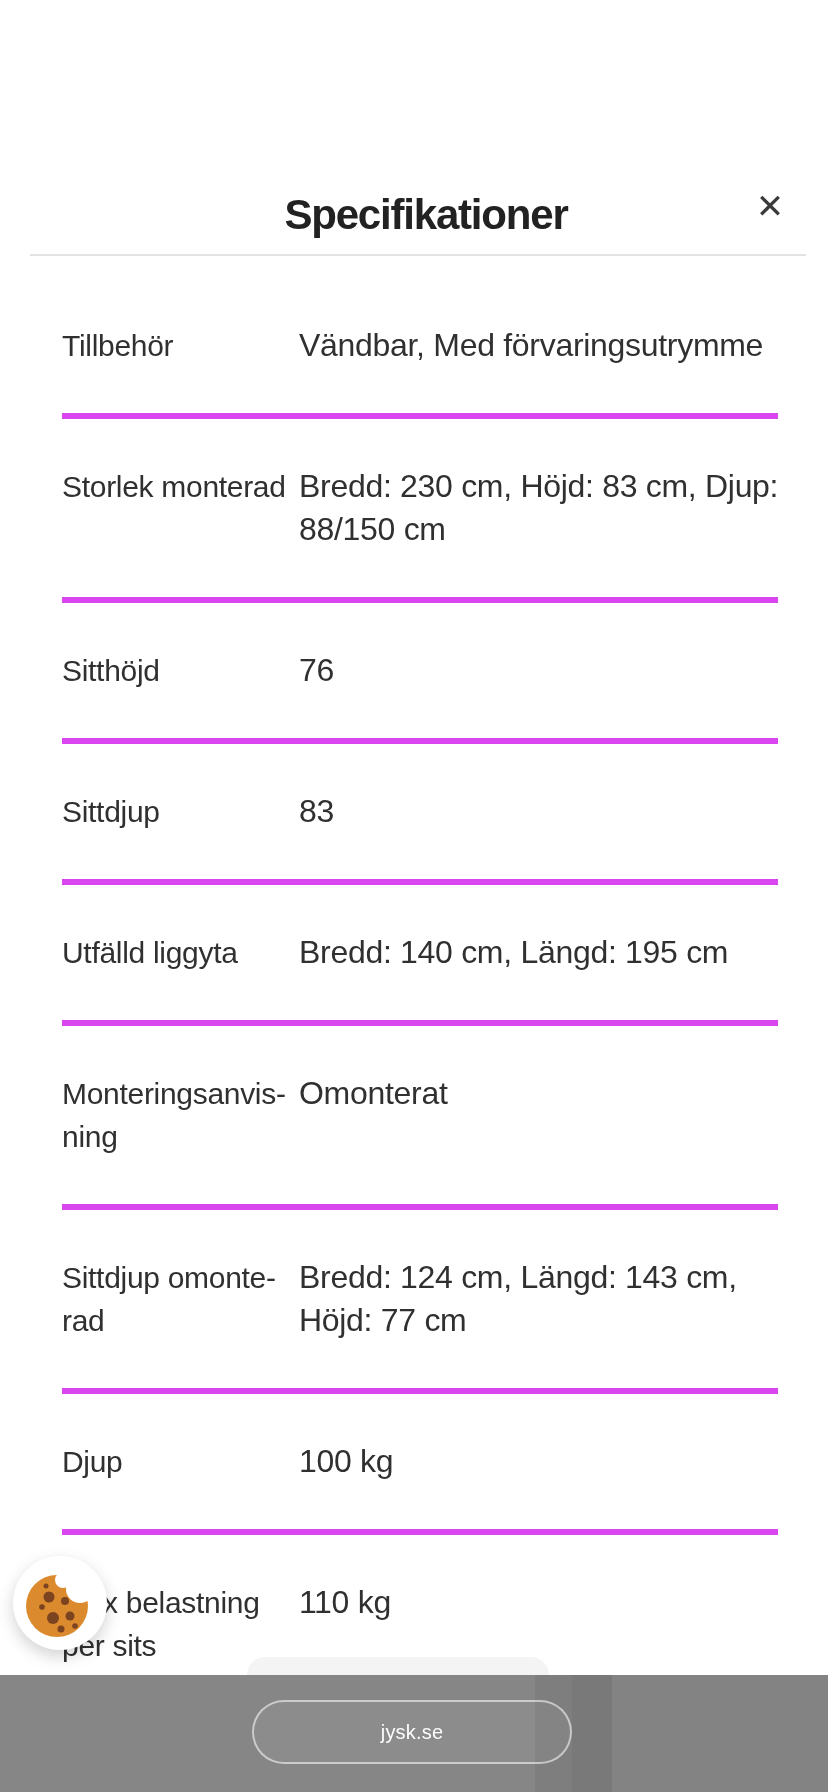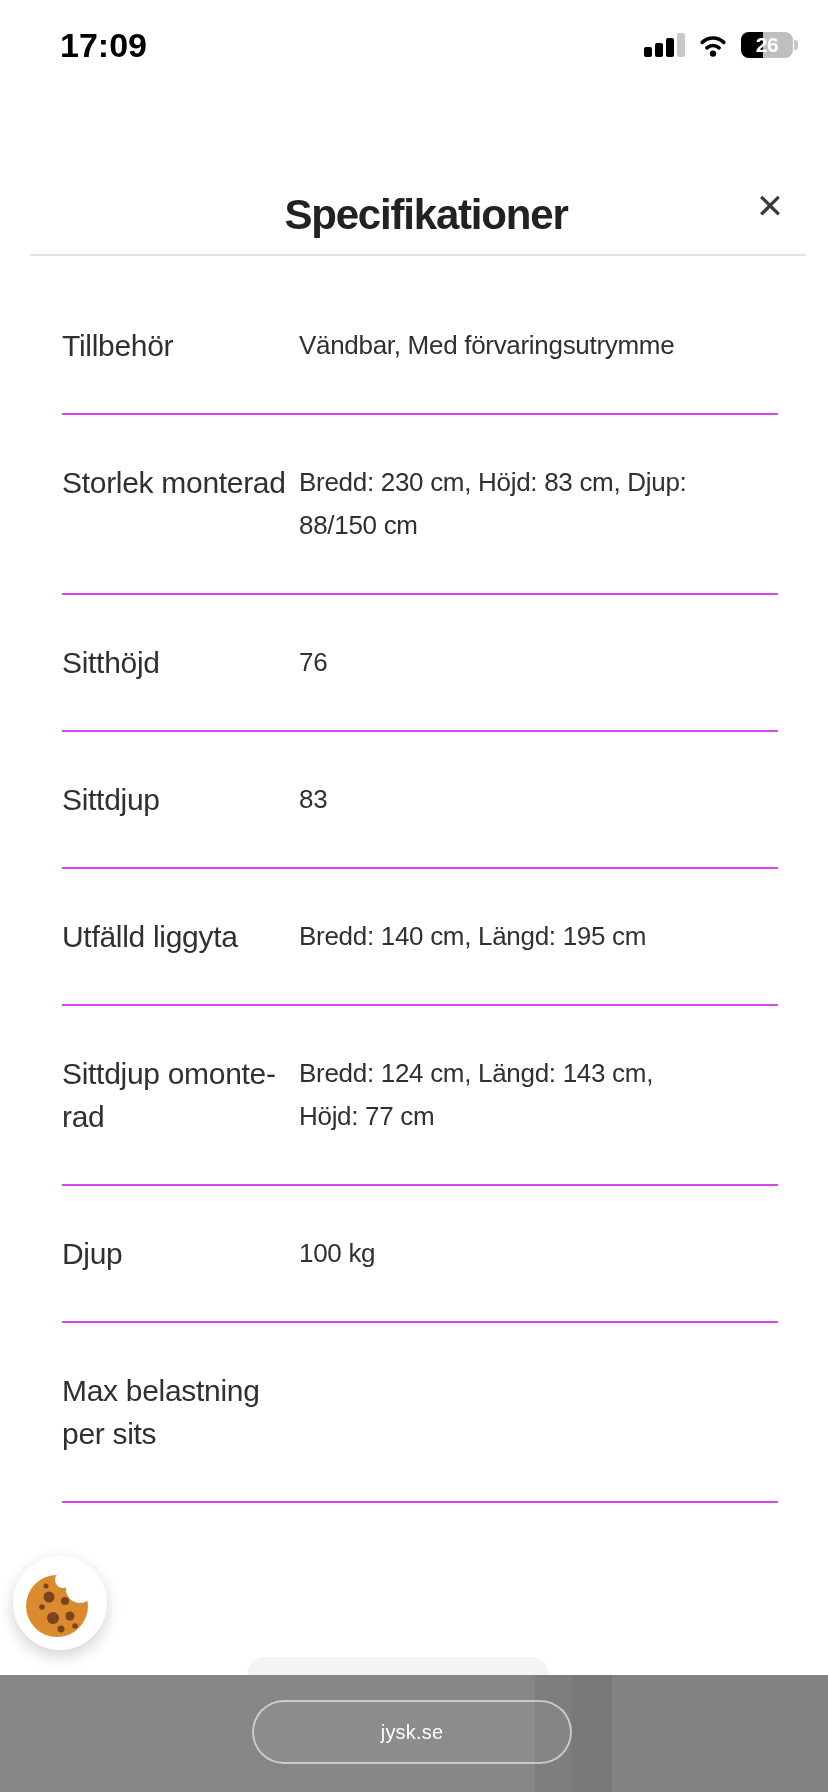--- a/index.html
+++ b/index.html
@@ -24,66 +24,43 @@
     font-size:21px;line-height:26px;font-weight:700;color:#fff;letter-spacing:-0.5px;}
   .battery-cap{width:4px;height:10px;margin-left:1px;border-radius:0 3px 3px 0;background:#c6c6c8;}
   
   .modal-title{position:absolute;top:178px;left:0;width:100%;margin:12px;text-align:center;
     font-size:42px;line-height:50px;font-weight:700;letter-spacing:-1.2px;color:#222;}
   .close-btn{position:absolute;top:182px;right:34px;width:48px;height:48px;padding:0;border:none;background:none;
     font-size:34px;line-height:44px;color:#3a3a3a;cursor:pointer;font-family:inherit;}
   .title-divider{position:absolute;top:254px;left:30px;right:22px;height:2px;background:#e3e3e3;}
   
   .specs{position:absolute;top:256px;left:62px;right:50px;z-index:1;}
-  .spec-row{display:flex;align-items:flex-start;padding:46px 0;border-bottom:2px solid #d946ef;}
+  .spec-row{display:flex;align-items:flex-start;padding:46px 0;border-bottom:6px solid #d946ef;}
   .spec-row:first-child{margin-top:22px;}
   .spec-label{flex:none;width:237px;font-size:30px;line-height:43px;letter-spacing:-0.3px;white-space:pre;color:#303030;}
-  .spec-value{flex:1;min-width:0;font-size:26px;line-height:43px;letter-spacing:-0.3px;white-space:pre;color:#303030;}
+  .spec-value{flex:1;min-width:0;font-size:32px;line-height:43px;letter-spacing:-0.3px;white-space:pre;color:#303030;}
   
   .behind-shape{position:absolute;left:247px;top:1657px;width:302px;height:20px;z-index:2;
     background:#f4f4f4;border-radius:18px 18px 0 0;}
   
   .cookie-fab{position:absolute;left:13px;top:1556px;width:94px;height:94px;border-radius:50%;z-index:4;
     background:#fff;box-shadow:0 6px 16px rgba(0,0,0,0.18);display:flex;align-items:center;justify-content:center;cursor:pointer;}
   
   .browser-bar{position:absolute;left:0;right:0;top:1675px;bottom:0;z-index:3;
     background:linear-gradient(90deg,#868686 0,#868686 535px,#7e7e7e 535px,#7e7e7e 572px,#797979 572px,#797979 612px,#838383 612px,#838383 100%);}
   .url-pill{position:absolute;left:252px;top:25px;width:320px;height:64px;box-sizing:border-box;
     border:2px solid rgba(255,255,255,0.55);border-radius:33px;background:rgba(255,255,255,0.05);
     display:flex;align-items:center;justify-content:center;cursor:pointer;}
   .url-pill span{font-size:20px;color:#fdfdfd;letter-spacing:0.2px;}
 </style>
 </head>
 <body>
 
 <div class="phone">
 
-  <header class="status-bar">
-    <span class="status-time">17:09</span>
-    <div class="status-icons">
-      <div class="signal">
-          <i></i>
-          <i></i>
-          <i></i>
-          <i></i>
-        </div>
-      <svg width="34" height="25" viewBox="0 0 34 25">
-        <path d="M6.2 9.4 a15.5 15.5 0 0 1 21.6 0" stroke="#000" stroke-width="3.6" fill="none" stroke-linecap="round"></path>
-        <path d="M10.9 14.8 a9.3 9.3 0 0 1 12.2 0" stroke="#000" stroke-width="3.6" fill="none" stroke-linecap="round"></path>
-        <circle cx="17" cy="20.6" r="3.2" fill="#000"></circle>
-      </svg>
-      <div class="battery">
-        <div class="battery-body">
-          <div class="battery-fill"></div>
-          <span class="battery-label">26</span>
-        </div>
-        <div class="battery-cap"></div>
-      </div>
-    </div>
-  </header>
 
   <h1 class="modal-title">Specifikationer</h1>
   <button class="close-btn">✕</button>
   <div class="title-divider"></div>
 
   <main class="specs" id="specs">
     <div class="spec-row">
       <div class="spec-label">Tillbehör</div>
       <div class="spec-value">Vändbar, Med förvaringsutrymme</div>
     </div>
@@ -102,36 +79,42 @@
     <div class="spec-row">
       <div class="spec-label">Sittdjup</div>
       <div class="spec-value">83</div>
     </div>
 
     <div class="spec-row">
       <div class="spec-label">Utfälld liggyta</div>
       <div class="spec-value">Bredd: 140 cm, Längd: 195 cm</div>
     </div>
 
+    <div class="spec-row">
+      <div class="spec-label">Monteringsanvis-
+ning</div>
+      <div class="spec-value">Omonterat</div>
+    </div>
 
     <div class="spec-row">
       <div class="spec-label">Sittdjup omonte-
 rad</div>
       <div class="spec-value">Bredd: 124 cm, Längd: 143 cm,
 Höjd: 77 cm</div>
     </div>
 
     <div class="spec-row">
       <div class="spec-label">Djup</div>
       <div class="spec-value">100 kg</div>
     </div>
 
     <div class="spec-row">
       <div class="spec-label">Max belastning
 per sits</div>
+      <div class="spec-value">110 kg</div>
     </div>
   </main>
 
   <div class="behind-shape"></div>
 
   <div class="cookie-fab">
     <svg width="94" height="94" viewBox="0 0 94 94">
       <circle cx="47" cy="47" r="46" fill="#ffffff"></circle>
       <circle cx="44" cy="50" r="31" fill="#db8a2e"></circle>
       <circle cx="67" cy="33" r="14" fill="#ffffff"></circle>

